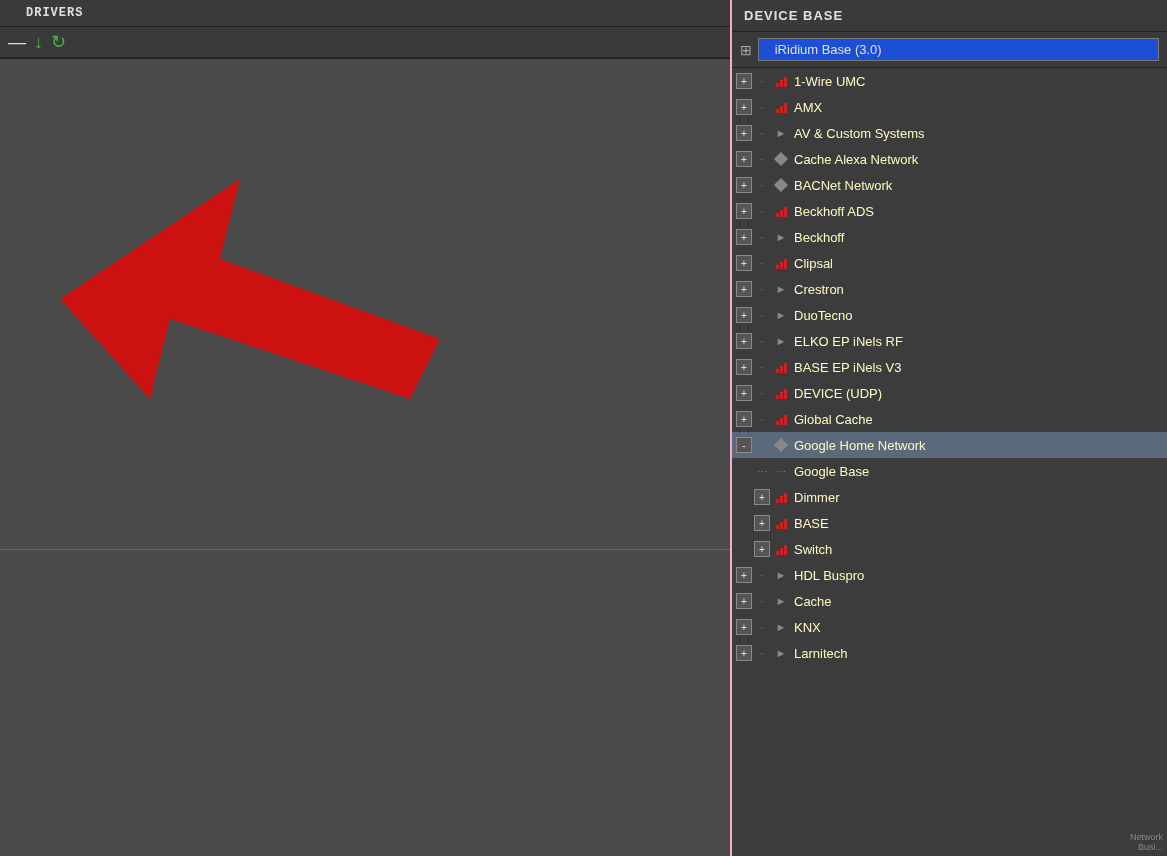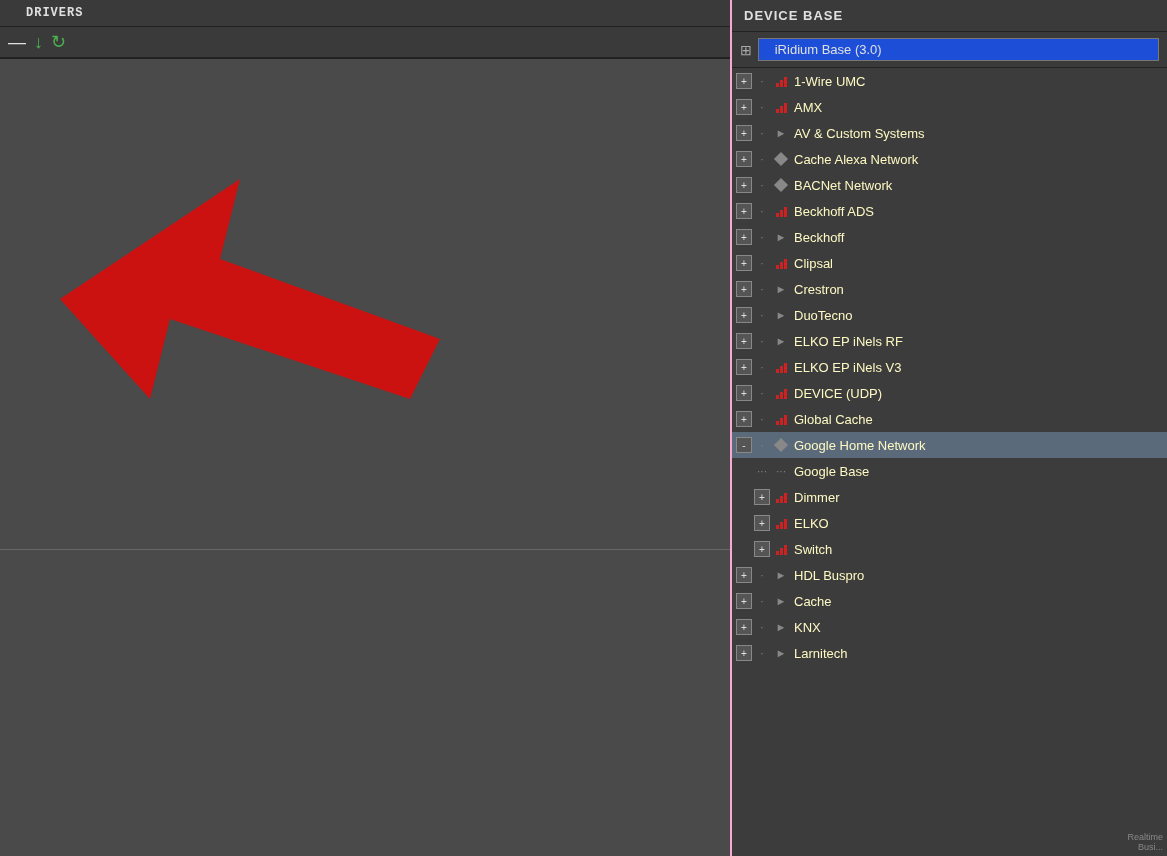--- a/index.html
+++ b/index.html
@@ -362,21 +362,21 @@
       <div class="tree-item">
         <span class="expand-btn">+</span>
         <span class="dot-spacer">·</span>
         <span class="tree-icon">
       <span class="icon-bars">
             <span></span>
             <span></span>
             <span></span>
           </span>
     </span>
-        <span class="tree-label">ELKO EP iNels V3</span>
+        <span class="tree-label">BASE EP iNels V3</span>
       </div>
       <div class="tree-item">
         <span class="expand-btn">+</span>
         <span class="dot-spacer">·</span>
         <span class="tree-icon">
       <span class="icon-bars">
             <span></span>
             <span></span>
             <span></span>
           </span>
@@ -424,21 +424,21 @@
       <div class="tree-item">
         <span class="expand-spacer"></span>
         <span class="expand-btn">+</span>
         <span class="tree-icon">
       <span class="icon-bars">
             <span></span>
             <span></span>
             <span></span>
           </span>
     </span>
-        <span class="tree-label">ELKO</span>
+        <span class="tree-label">BASE</span>
       </div>
       <div class="tree-item">
         <span class="expand-spacer"></span>
         <span class="expand-btn">+</span>
         <span class="tree-icon">
       <span class="icon-bars">
             <span></span>
             <span></span>
             <span></span>
           </span>
@@ -465,16 +465,16 @@
       </div>
       <div class="tree-item">
         <span class="expand-btn">+</span>
         <span class="dot-spacer">·</span>
         <span class="tree-icon icon-play">►</span>
         <span class="tree-label">Larnitech</span>
       </div>
     </div>
 
   <div class="watermark">
-    <span>Realtime</span><br>
+    <span>Network</span><br>
     <span>Busi...</span>
   </div>
 </div>
 
 </body></html>

